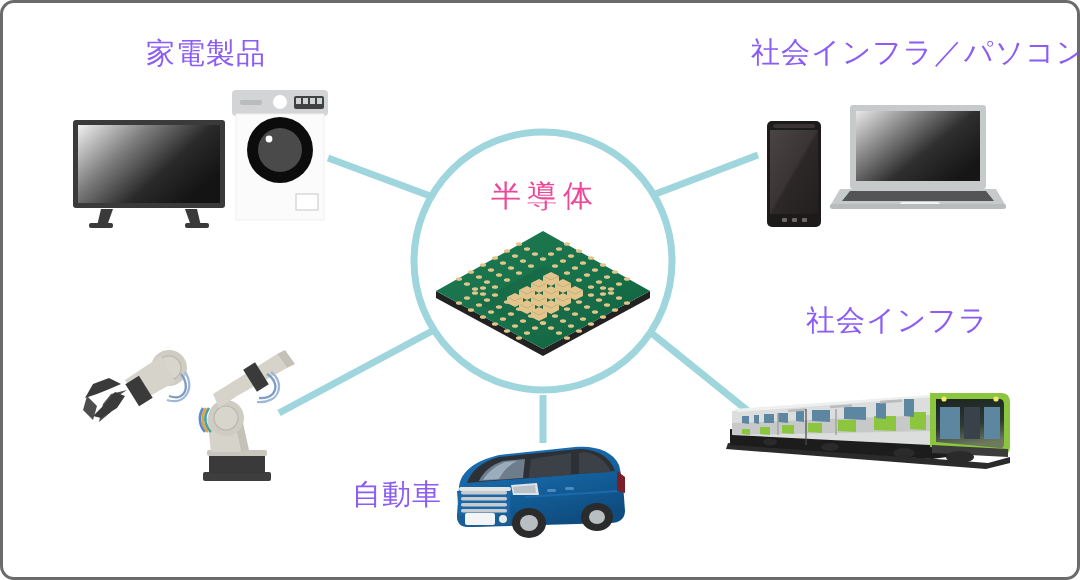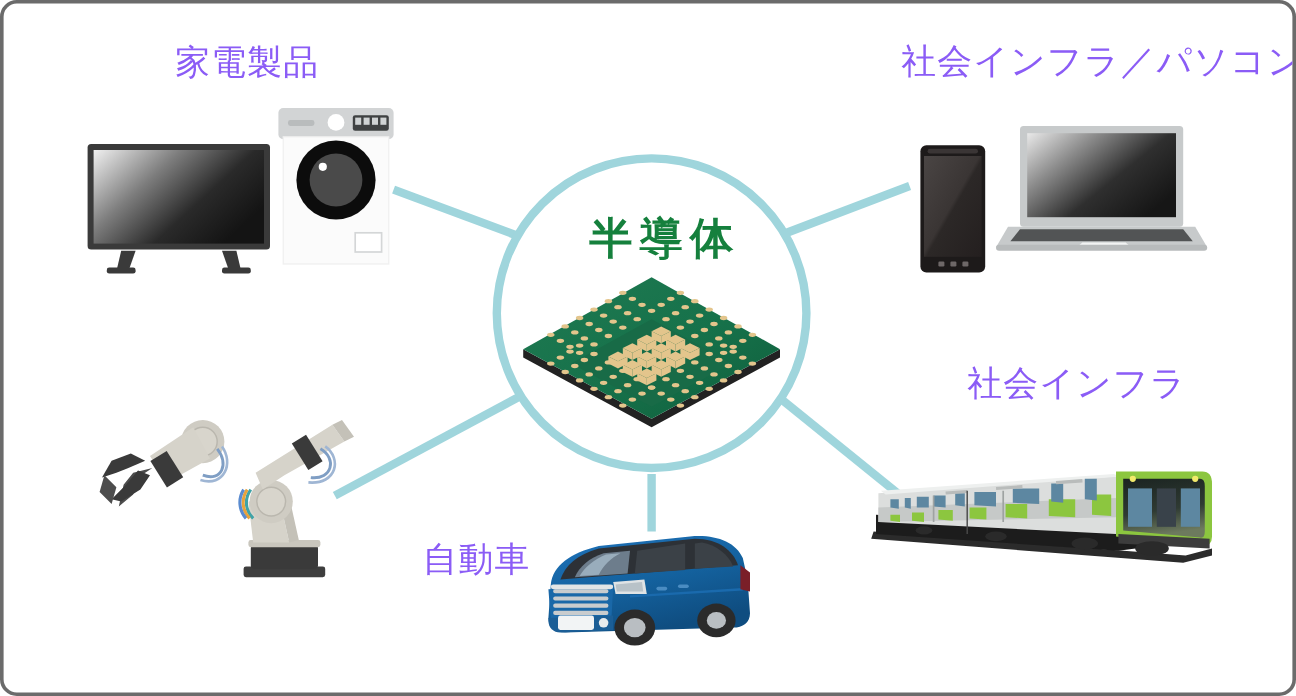--- a/index.html
+++ b/index.html
@@ -35,33 +35,33 @@
   .label {
     position: absolute;
     color: #8b5cf6;
     font-size: 29px;
     letter-spacing: 1px;
     white-space: nowrap;
     line-height: 1;
   }
   .center-label {
     position: absolute;
-    color: #15803d;
-    font-size: 36px;
+    color: #ec4899;
+    font-size: 30px;
     letter-spacing: 6px;
     white-space: nowrap;
     line-height: 1;
-    font-weight: 700;
+    font-weight: 400;
   }
   
   #label-appliances   { left: 143px; top: 36px; }
   #label-smartphone   { left: 748px; top: 35px; }
   #label-robot        { left: 144px; top: 303px; }
   #label-infra        { left: 803px; top: 303px; }
-  #label-automobile   { left: 349px; top: 450px; }
+  #label-automobile   { left: 349px; top: 477px; }
   #label-center       { left: 488px; top: 178px; }
 </style>
 </head>
 <body>
 
 <div id="infographic">
   <div class="stage">
 
     <svg width="1080" height="580">
       <g stroke="#9fd5dc" stroke-width="7" fill="none" stroke-linecap="butt">

